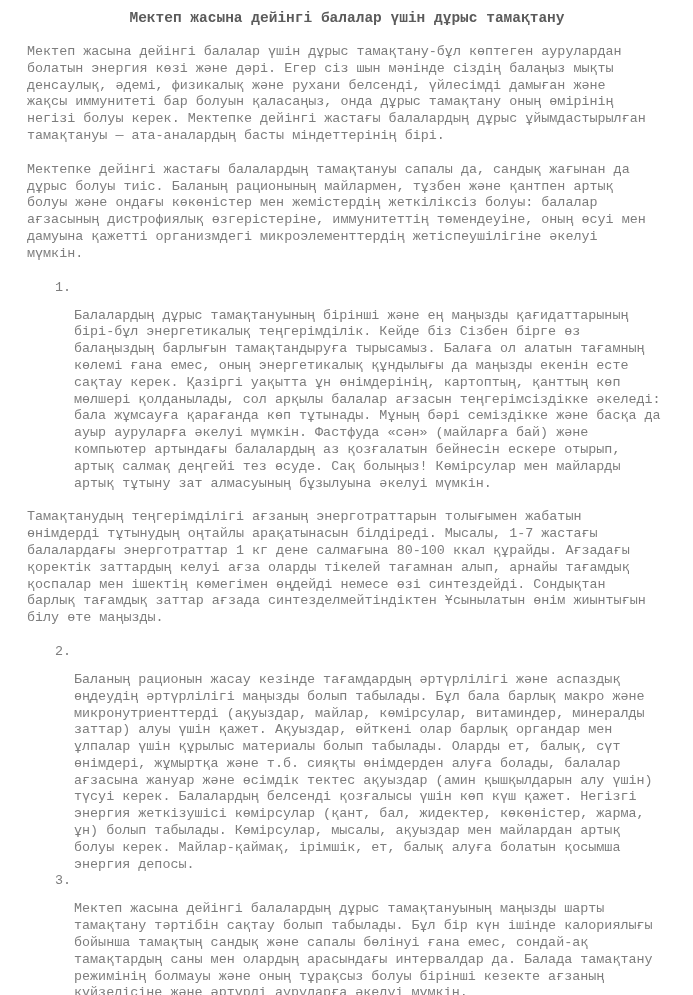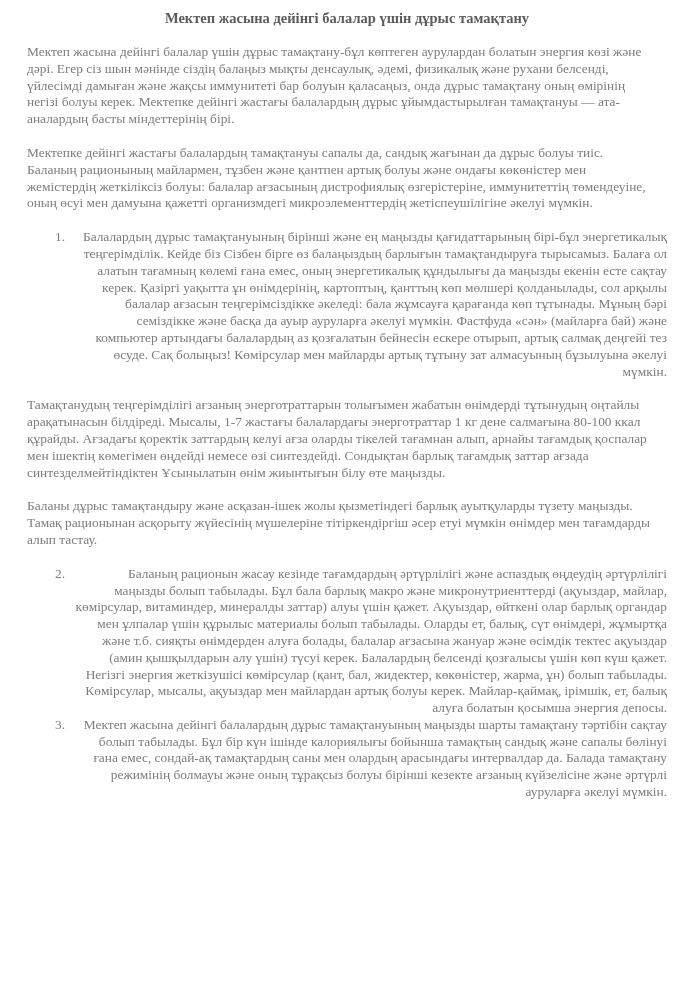--- a/index.html
+++ b/index.html
@@ -12,20 +12,21 @@
     height: 995px;
     overflow: hidden;
     font-family: "Liberation Serif", "DejaVu Serif", serif;
   }
   .page {
     box-sizing: border-box;
     width: 693px;
     height: 995px;
     padding: 8px 26px 10px 27px;
     background: #ffffff;
+    font-family: Liberation Mono, monospace;
   }
   .doc-title {
     text-align: center;
     font-weight: bold;
     font-size: 14.5px;
     line-height: 17px;
     color: #5b5b5b;
     margin: 2px 0 0 0;
   }
   .para {
@@ -42,21 +43,22 @@
     display: grid;
     grid-template-columns: 19px 1fr;
     font-size: 13.4px;
     line-height: 16.8px;
     color: #7d7d7d;
   }
   .item-number {
     text-align: left;
   }
   .item-text {
-    text-align: right;
+    text-align: left;
+    margin-top: 28px;
   }
 </style>
 </head>
 <body>
 
 <div class="page">
 
   <h1 class="doc-title">Мектеп жасына дейінгі балалар үшін дұрыс тамақтану</h1>
 
   <p class="para">Мектеп жасына дейінгі балалар үшін дұрыс тамақтану-бұл көптеген аурулардан болатын энергия көзі және дәрі. Егер сіз шын мәнінде сіздің балаңыз мықты денсаулық, әдемі, физикалық және рухани белсенді, үйлесімді дамыған және жақсы иммунитеті бар болуын қаласаңыз, онда дұрыс тамақтану оның өмірінің негізі болуы керек. Мектепке дейінгі жастағы балалардың дұрыс ұйымдастырылған тамақтануы — ата-аналардың басты міндеттерінің бірі.</p>
@@ -66,21 +68,20 @@
 
   <div class="num-list">
     <div class="list-item">
       <span class="item-number">1.</span>
       <span class="item-text">Балалардың дұрыс тамақтануының бірінші және ең маңызды қағидаттарының бірі-бұл энергетикалық теңгерімділік. Кейде біз Сізбен бірге өз балаңыздың барлығын тамақтандыруға тырысамыз. Балаға ол алатын тағамның көлемі ғана емес, оның энергетикалық құндылығы да маңызды екенін есте сақтау керек. Қазіргі уақытта ұн өнімдерінің, картоптың, қанттың көп мөлшері қолданылады, сол арқылы балалар ағзасын теңгерімсіздікке әкеледі: бала жұмсауға қарағанда көп тұтынады. Мұның бәрі семіздікке және басқа да ауыр ауруларға әкелуі мүмкін. Фастфуда «сән» (майларға бай) және компьютер артындағы балалардың аз қозғалатын бейнесін ескере отырып, артық салмақ деңгейі тез өсуде. Сақ болыңыз! Көмірсулар мен майларды артық тұтыну зат алмасуының бұзылуына әкелуі мүмкін.</span>
     </div>
   </div>
 
   <p class="para">Тамақтанудың теңгерімділігі ағзаның энерготраттарын толығымен жабатын өнімдерді тұтынудың оңтайлы арақатынасын білдіреді. Мысалы, 1-7 жастағы балалардағы энерготраттар 1 кг дене салмағына 80-100 ккал құрайды. Ағзадағы қоректік заттардың келуі ағза оларды тікелей тағамнан алып, арнайы тағамдық қоспалар мен ішектің көмегімен өңдейді немесе өзі синтездейді. Сондықтан барлық тағамдық заттар ағзада синтезделмейтіндіктен Ұсынылатын өнім жиынтығын білу өте маңызды.</p>
 
-  <p class="para">Баланы дұрыс тамақтандыру және асқазан-ішек жолы қызметіндегі барлық ауытқуларды түзету маңызды. Тамақ рационынан асқорыту жүйесінің мүшелеріне тітіркендіргіш әсер етуі мүмкін өнімдер мен тағамдарды алып тастау.</p>
 
   <div class="num-list">
     <div class="list-item">
       <span class="item-number">2.</span>
       <span class="item-text">Баланың рационын жасау кезінде тағамдардың әртүрлілігі және аспаздық өңдеудің әртүрлілігі маңызды болып табылады. Бұл бала барлық макро және микронутриенттерді (ақуыздар, майлар, көмірсулар, витаминдер, минералды заттар) алуы үшін қажет. Ақуыздар, өйткені олар барлық органдар мен ұлпалар үшін құрылыс материалы болып табылады. Оларды ет, балық, сүт өнімдері, жұмыртқа және т.б. сияқты өнімдерден алуға болады, балалар ағзасына жануар және өсімдік тектес ақуыздар (амин қышқылдарын алу үшін) түсуі керек. Балалардың белсенді қозғалысы үшін көп күш қажет. Негізгі энергия жеткізушісі көмірсулар (қант, бал, жидектер, көкөністер, жарма, ұн) болып табылады. Көмірсулар, мысалы, ақуыздар мен майлардан артық болуы керек. Майлар-қаймақ, ірімшік, ет, балық алуға болатын қосымша энергия депосы.</span>
     </div>
     <div class="list-item">
       <span class="item-number">3.</span>
       <span class="item-text">Мектеп жасына дейінгі балалардың дұрыс тамақтануының маңызды шарты тамақтану тәртібін сақтау болып табылады. Бұл бір күн ішінде калориялығы бойынша тамақтың сандық және сапалы бөлінуі ғана емес, сондай-ақ тамақтардың саны мен олардың арасындағы интервалдар да. Балада тамақтану режимінің болмауы және оның тұрақсыз болуы бірінші кезекте ағзаның күйзелісіне және әртүрлі ауруларға әкелуі мүмкін.</span>
     </div>

